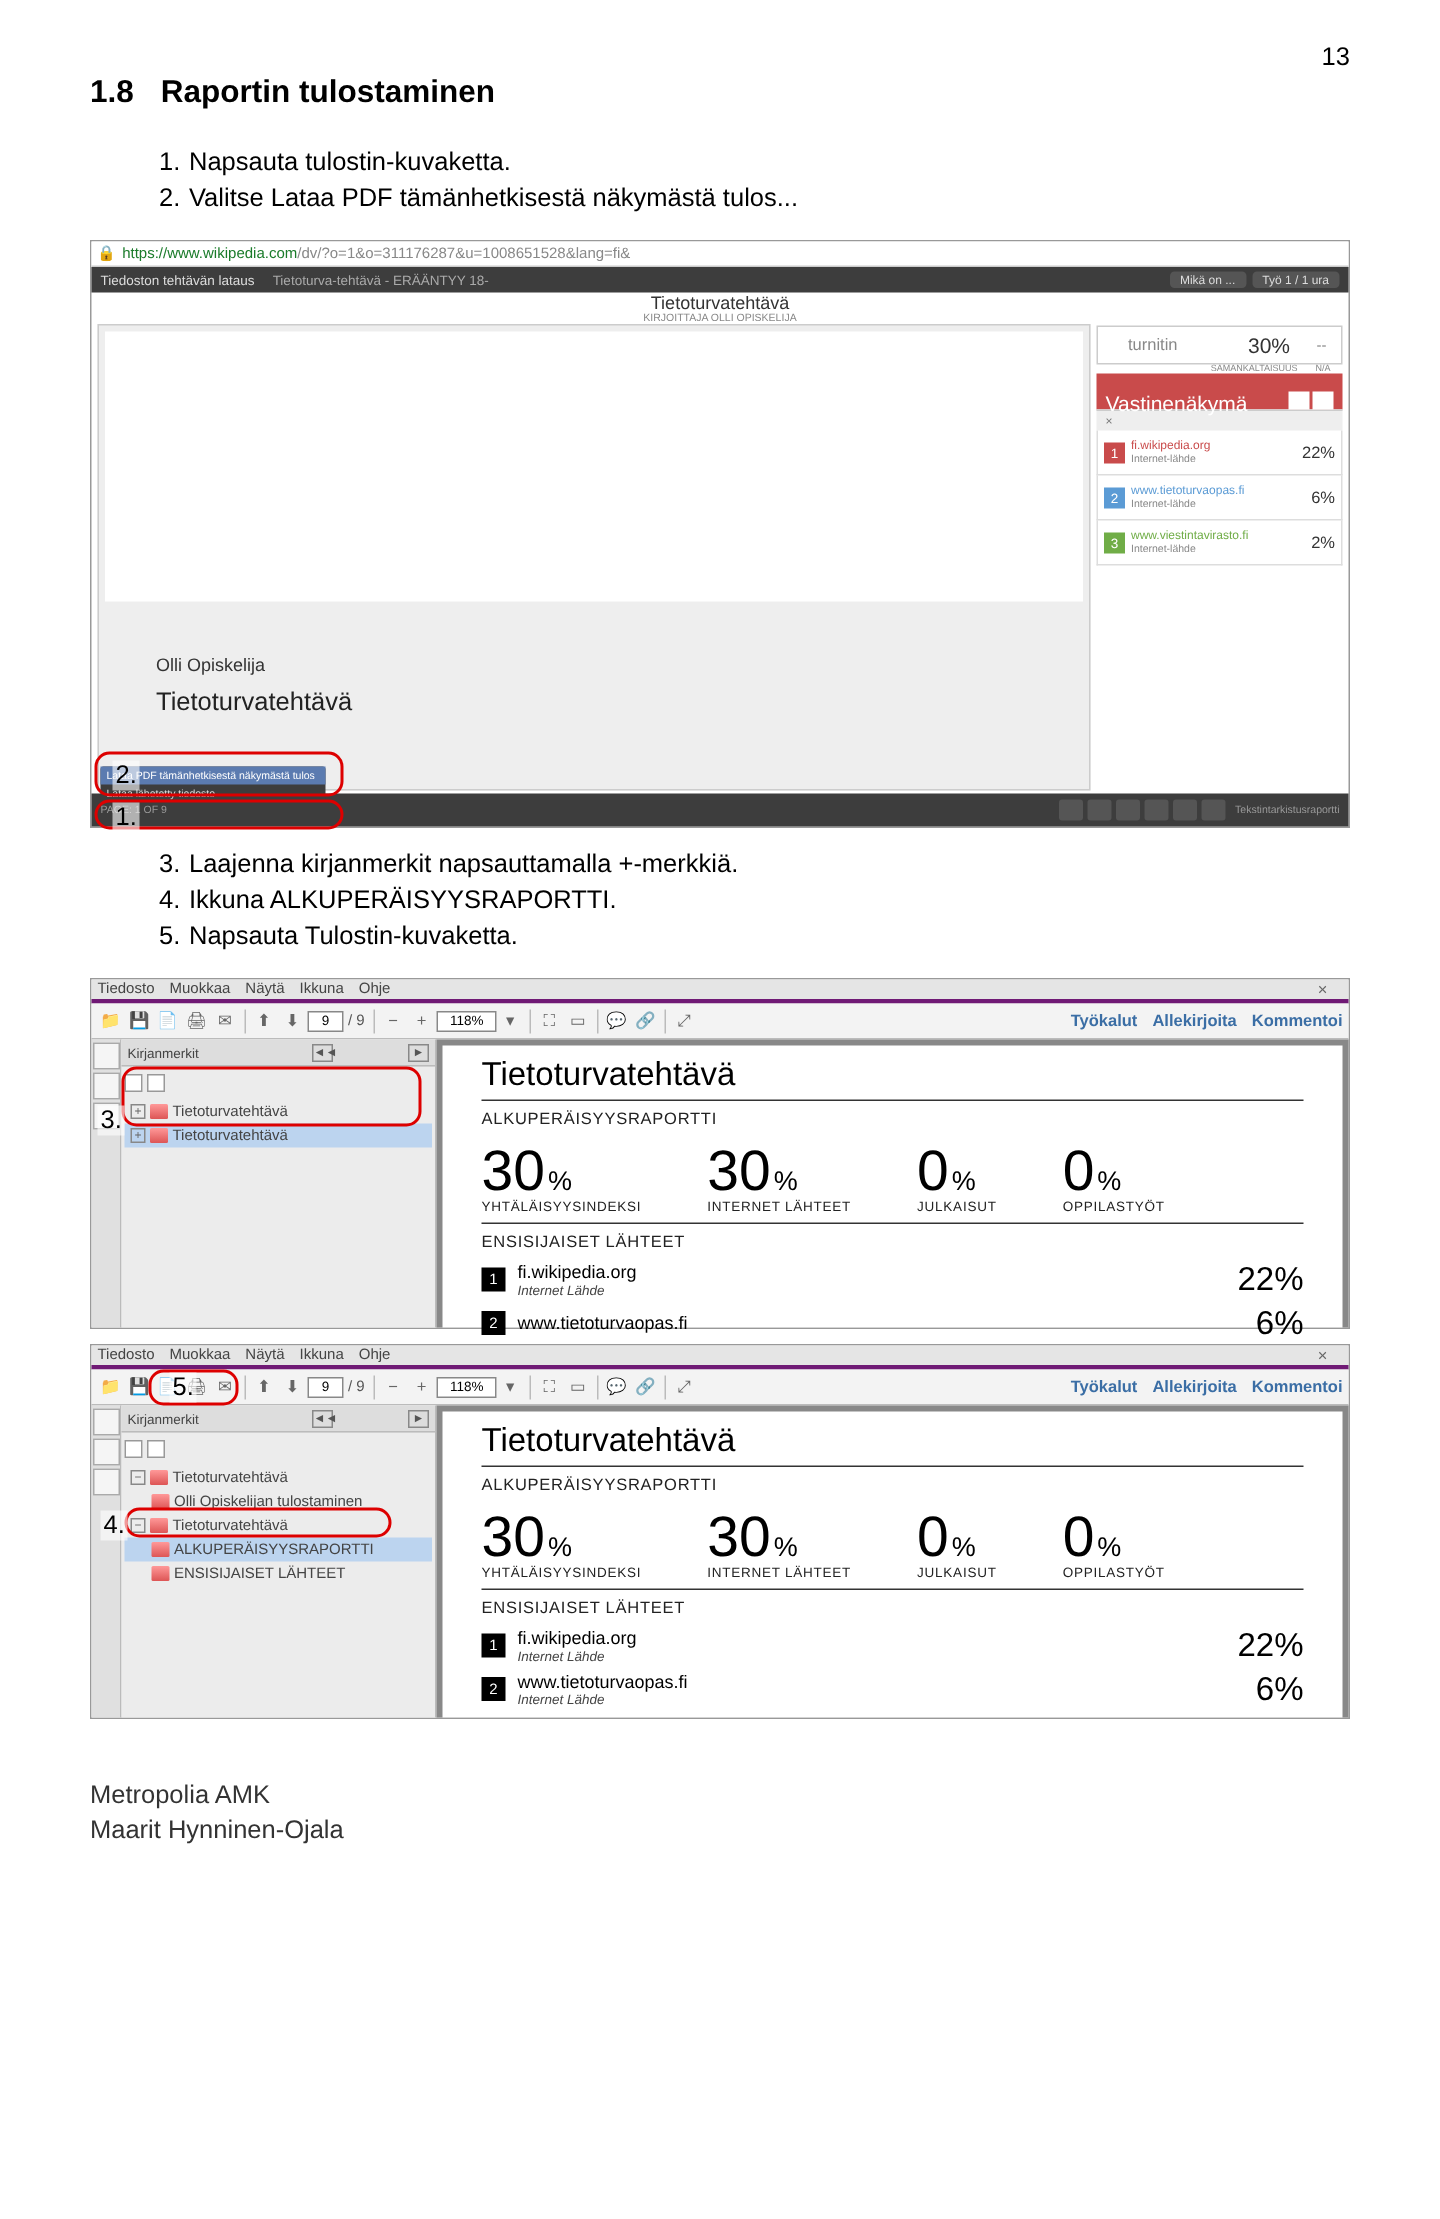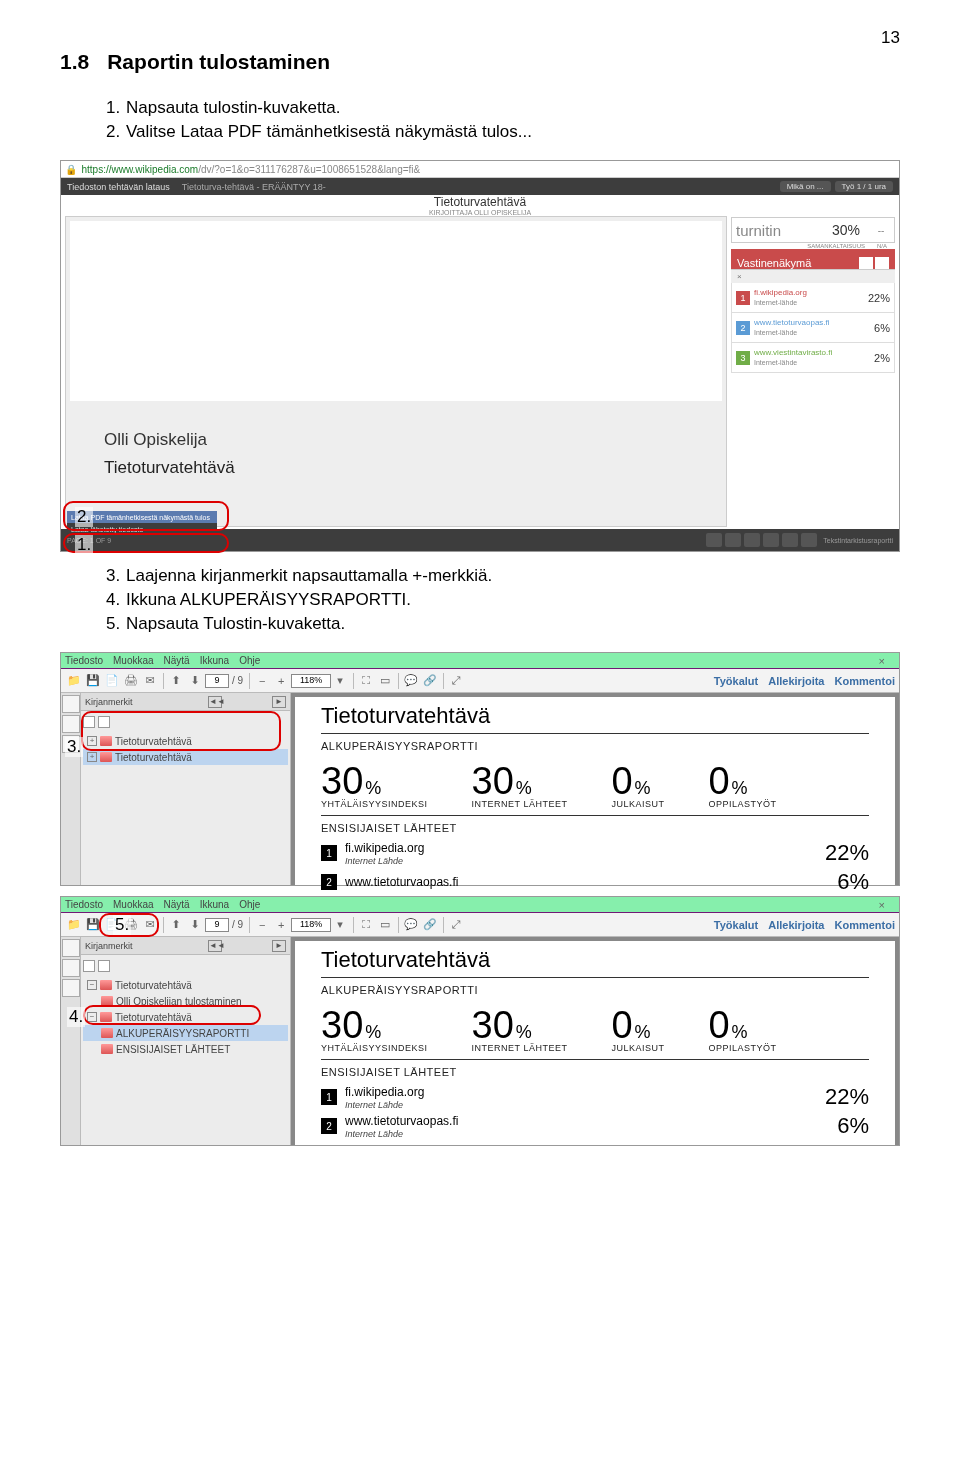--- a/index.html
+++ b/index.html
@@ -24,56 +24,56 @@
   .s1-bar1 .sp { flex:1; }
   .s1-bar1 .pill { background:#555; padding:1px 7px; border-radius:3px; margin-left:4px; font-size:8px;}
   .s1-bar2 { display:flex; align-items:center; height:20px; background:#3d3d3d; padding:0 4px;}
   .s1-bar2 .btn { padding:2px 8px; font-size:9px; border-radius:3px; margin-right:3px; color:#fff;}
   .b-red { background:#c94b4b;} .b-blue{background:#5b7bb0;} .b-grey{background:#888;}
   .s1-doc-head { position:absolute; top:34px; left:0; right:0; text-align:center; pointer-events:none;}
   .s1-doc-head .t { font-size:12px; color:#333; font-weight:400;}
   .s1-doc-head .sub { font-size:7px; color:#888;}
   .s1-right-top { position:absolute; top:56px; right:4px; width:164px;}
   .s1-rt-row { display:flex; align-items:center; height:26px; border:1px solid #ccc; background:#fff;}
-  .s1-rt-row .logo { flex:1; font-size:15px; color:#888; padding-left:4px;}
+  .s1-rt-row .logo { flex:1; font-size:11px; color:#888; padding-left:4px;margin-left:16px;}
   .s1-rt-pct { width:44px; text-align:center; font-size:14px; color:#333;}
   .s1-rt-dash { width:26px; text-align:center; color:#888;}
   .s1-rt-labels { display:flex; font-size:6px; color:#888;}
   .s1-rt-labels span:first-child{flex:1; text-align:right; padding-right:4px;}
   .s1-rt-labels span:last-child{width:26px;text-align:center;}
-  .s1-match { height:20px; background:#c94b4b; color:#fff; display:flex; align-items:flex-end; padding:0 6px; font-size:11px;}
+  .s1-match { height:20px; background:#c94b4b; color:#fff; display:flex; align-items:flex-start; padding:12px 6px; font-size:14px;}
   .s1-match .sp{flex:1;} .s1-match .box{width:14px;height:12px;background:#fff;margin-left:2px;}
   .s1-sub { height:14px; background:#eee; border-top:1px solid #ccc; display:flex; align-items:center; padding:0 6px;font-size:8px;color:#777;}
   .s1-srclist {}
   .s1-src { display:flex; align-items:center; height:30px; border:1px solid #ddd; border-top:none; padding:0 4px;}
   .s1-src .num { width:14px;height:14px;display:flex;align-items:center;justify-content:center;color:#fff;font-size:9px;margin-right:4px;}
   .c1{background:#c94b4b;}.c2{background:#5b9bd5;}.c3{background:#70ad47;}
   .s1-src .txt { flex:1; line-height:1;}
   .s1-src .site { font-size:8px; display:block;}
   .r1{color:#c94b4b;}.r2{color:#5b9bd5;}.r3{color:#70ad47;}
   .s1-src .typ { font-size:7px; color:#888;}
   .s1-src .pct { font-size:11px; color:#333;}
   .s1-body { position:absolute; top:55px; left:4px; right:172px; bottom:24px; background:#eee; border:1px solid #ccc;}
   .s1-page { position:absolute; top:4px; left:4px; right:4px; height:180px; background:#fff;}
   .s1-intext { position:absolute; bottom:48px; left:38px;}
-  .s1-intext .auth { font-size:17px; color:#333; margin-bottom:8px;}
+  .s1-intext .auth { font-size:12px; color:#333; margin-bottom:8px;}
   .s1-intext .ttl { font-size:17px; color:#222;}
   .s1-foot { position:absolute; bottom:0; left:0; right:0; height:22px; background:#3d3d3d; display:flex;align-items:center;justify-content:flex-end;padding:0 6px;}
   .s1-foot .fbox { width:16px; height:14px; background:#555; margin-left:3px; border-radius:2px;}
   .s1-foot .txt { color:#999;font-size:7px;margin-left:6px;}
   .s1-dl-pop { position:absolute; bottom:16px; left:6px; width:150px; height:24px; background:#3d3d3d; border-radius:2px; z-index:5;}
   .s1-dl-pop .row{height:12px; color:#ddd; font-size:7px; padding:0 4px; display:flex;align-items:center;}
   .s1-dl-pop .row.hl{background:#5b7bb0;color:#fff;}
   
   .callout { position:absolute; border:2px solid #d00; border-radius:10px; z-index:10;}
   .clabel { position:absolute; font-size:17px; color:#000; z-index:11; background:rgba(255,255,255,0.6); padding:0 2px;}
 
   
   .pv { position:relative; font-size:10px;}
-  .pv-menu { height:16px; background:#86efac; border-bottom:1px solid #701a75; display:flex; align-items:center; padding:0 4px; font-size:10px; color:#444;}
+  .pv-menu { height:16px; background:#e5e5e5; border-bottom:3px solid #701a75; display:flex; align-items:center; padding:0 4px; font-size:10px; color:#444;}
   .pv-menu span { margin-right:10px;}
   .pv-menu .close { margin-left:auto; font-size:11px; color:#666;}
   .pv-tool { height:24px; background:#f3f3f3; border-bottom:1px solid #bbb; display:flex; align-items:center; padding:0 4px;}
   .pv-tool .ico { width:18px;height:18px; display:inline-flex;align-items:center;justify-content:center; color:#666;font-size:11px; margin-right:1px; border-radius:2px;}
   .pv-tool .sep { width:1px; height:16px; background:#bbb; margin:0 3px;}
   .pv-tool .pagebox { width:24px;height:14px;border:1px solid #888;font-size:9px;text-align:center;background:#fff;}
   .pv-tool .of { font-size:10px;color:#555;margin:0 3px;}
   .pv-tool .zoom { width:40px;height:14px;border:1px solid #888;font-size:9px;text-align:center;background:#fff;}
   .pv-tool .sp { flex:1;}
   .pv-tool .rbtn { font-size:11px; color:#3b6ea5; margin-left:10px; font-weight:700;}
@@ -441,15 +441,19 @@
               </div>
       </div>
     </div>
   </div>
   <div class="callout" style="top:16px;left:38px;width:60px;height:24px;"></div>
   <div class="clabel" style="top:18px;left:52px;">5.</div>
   <div class="callout" style="top:108px;left:22px;width:178px;height:20px;"></div>
   <div class="clabel" style="top:110px;left:6px;">4.</div>
 </div>
 
+<div class="footer-credit">
+  <div>Metropolia AMK</div>
+  <div>Maarit Hynninen-Ojala</div>
+</div>
 
 </div>
 </div>
 
 </body></html>

